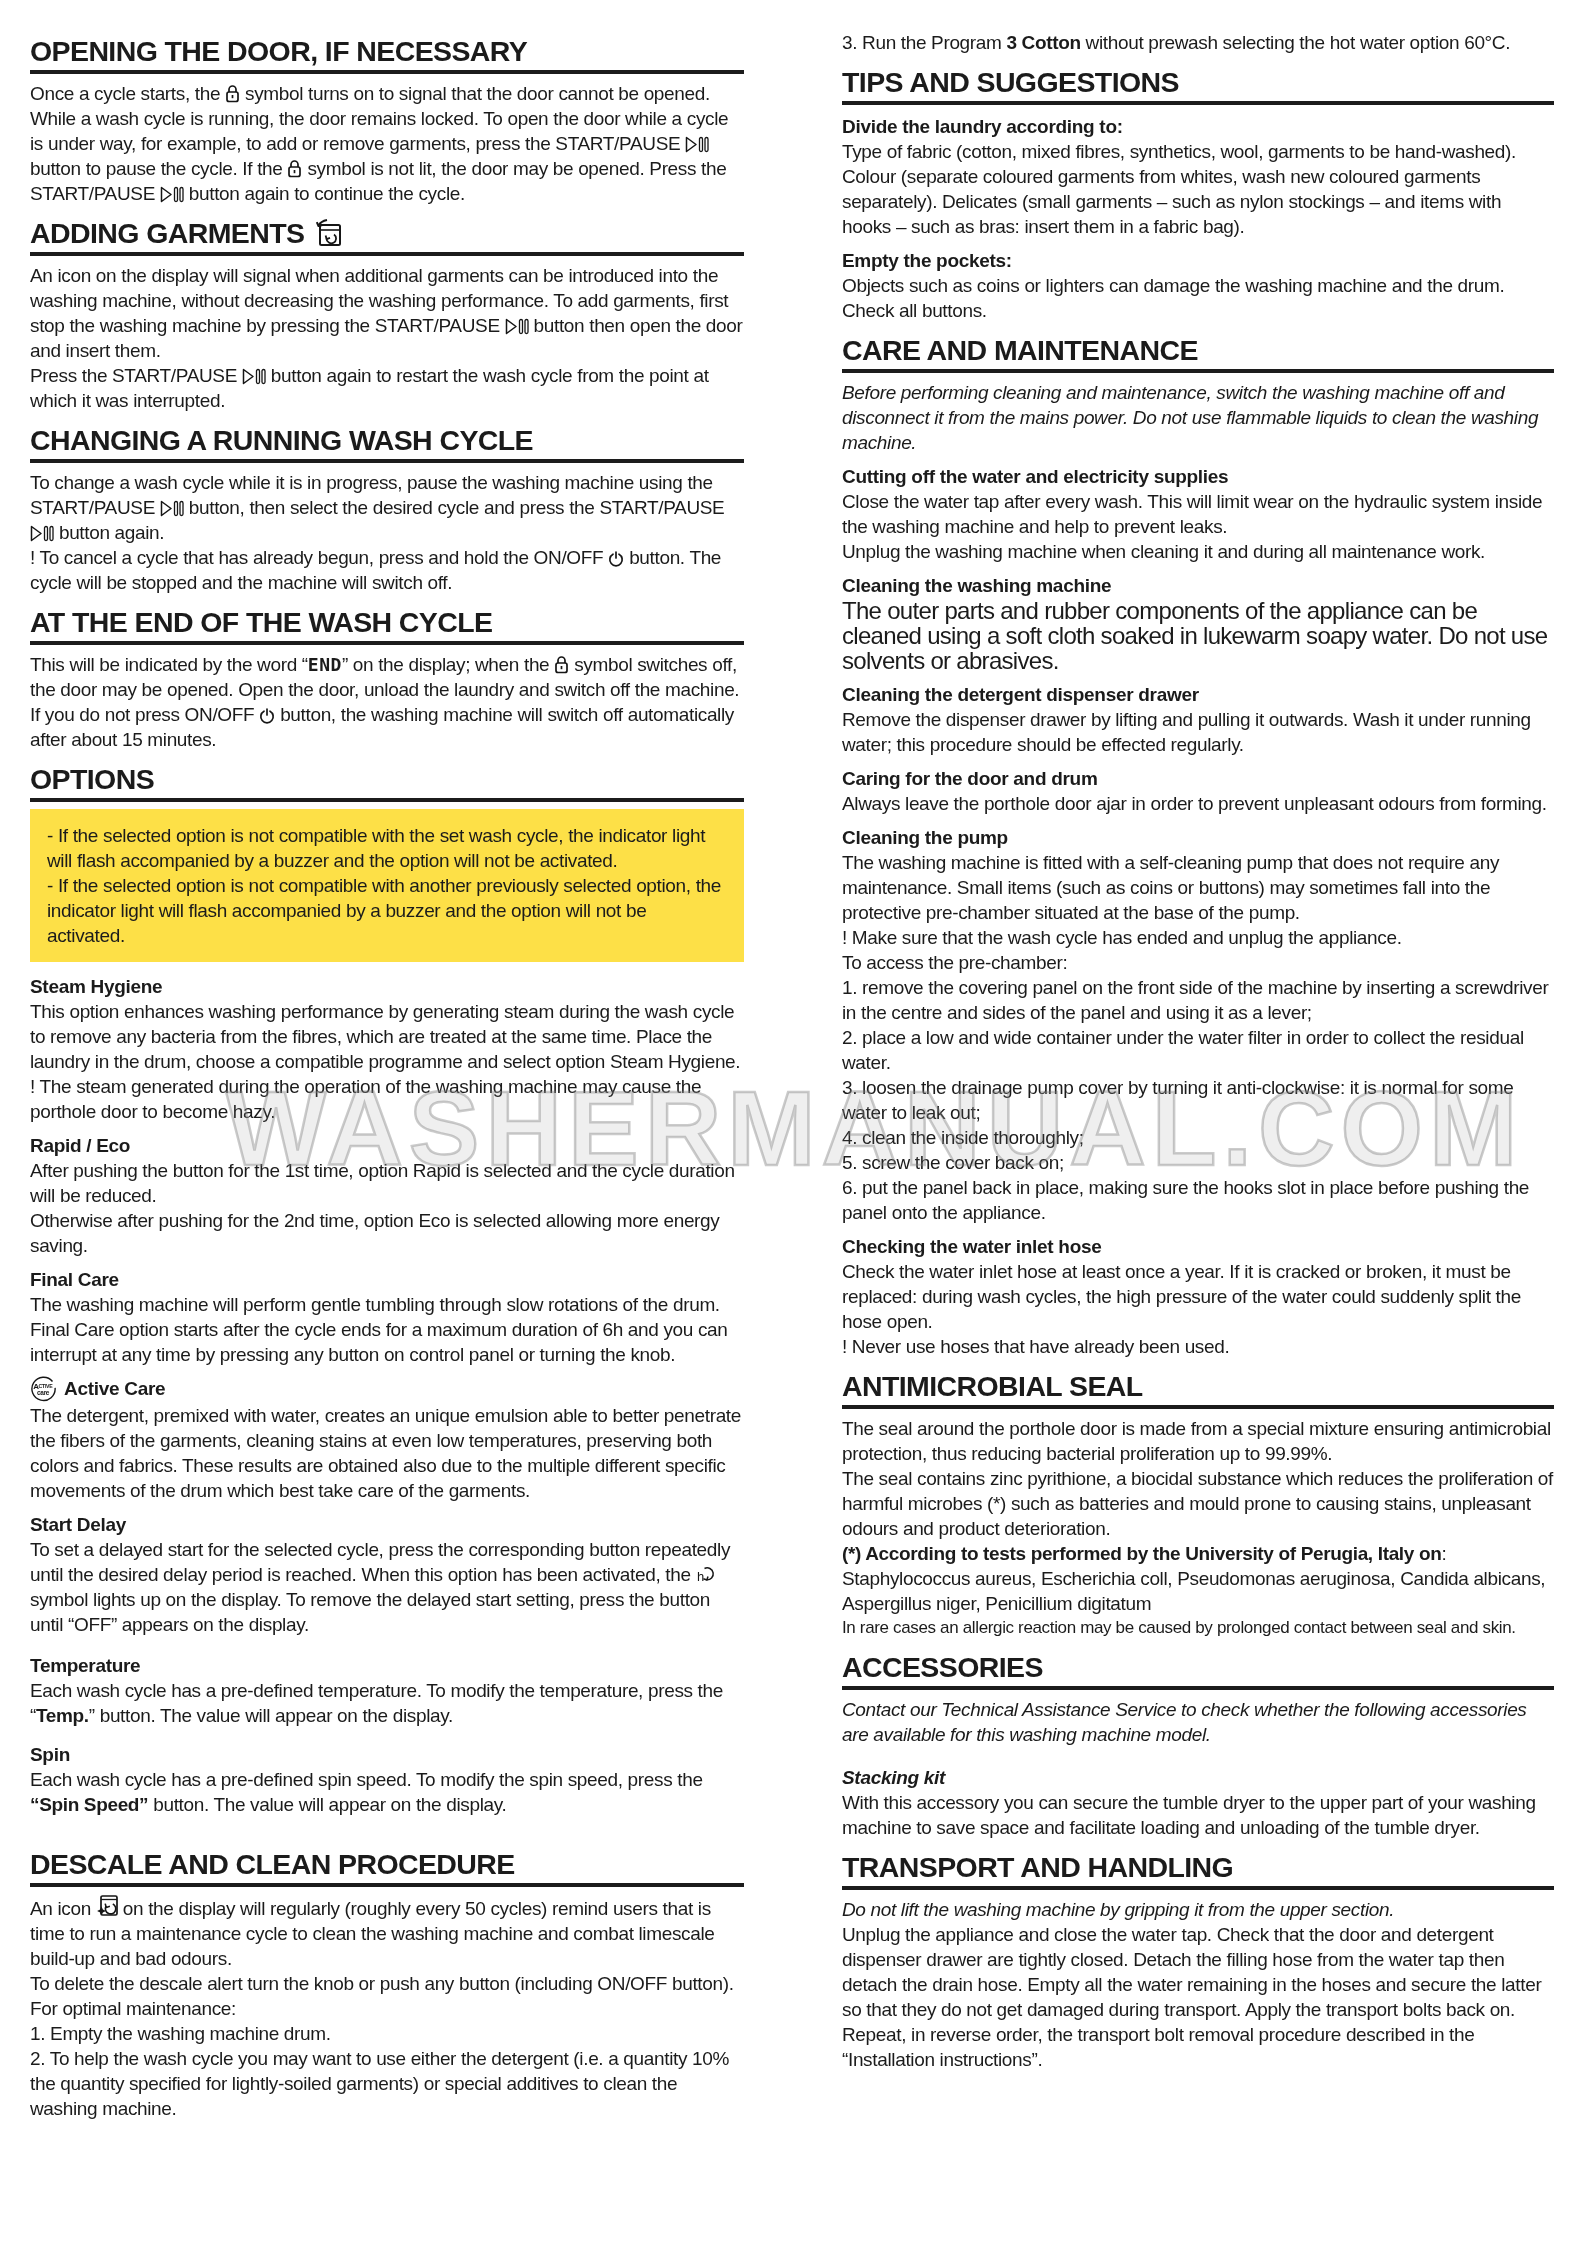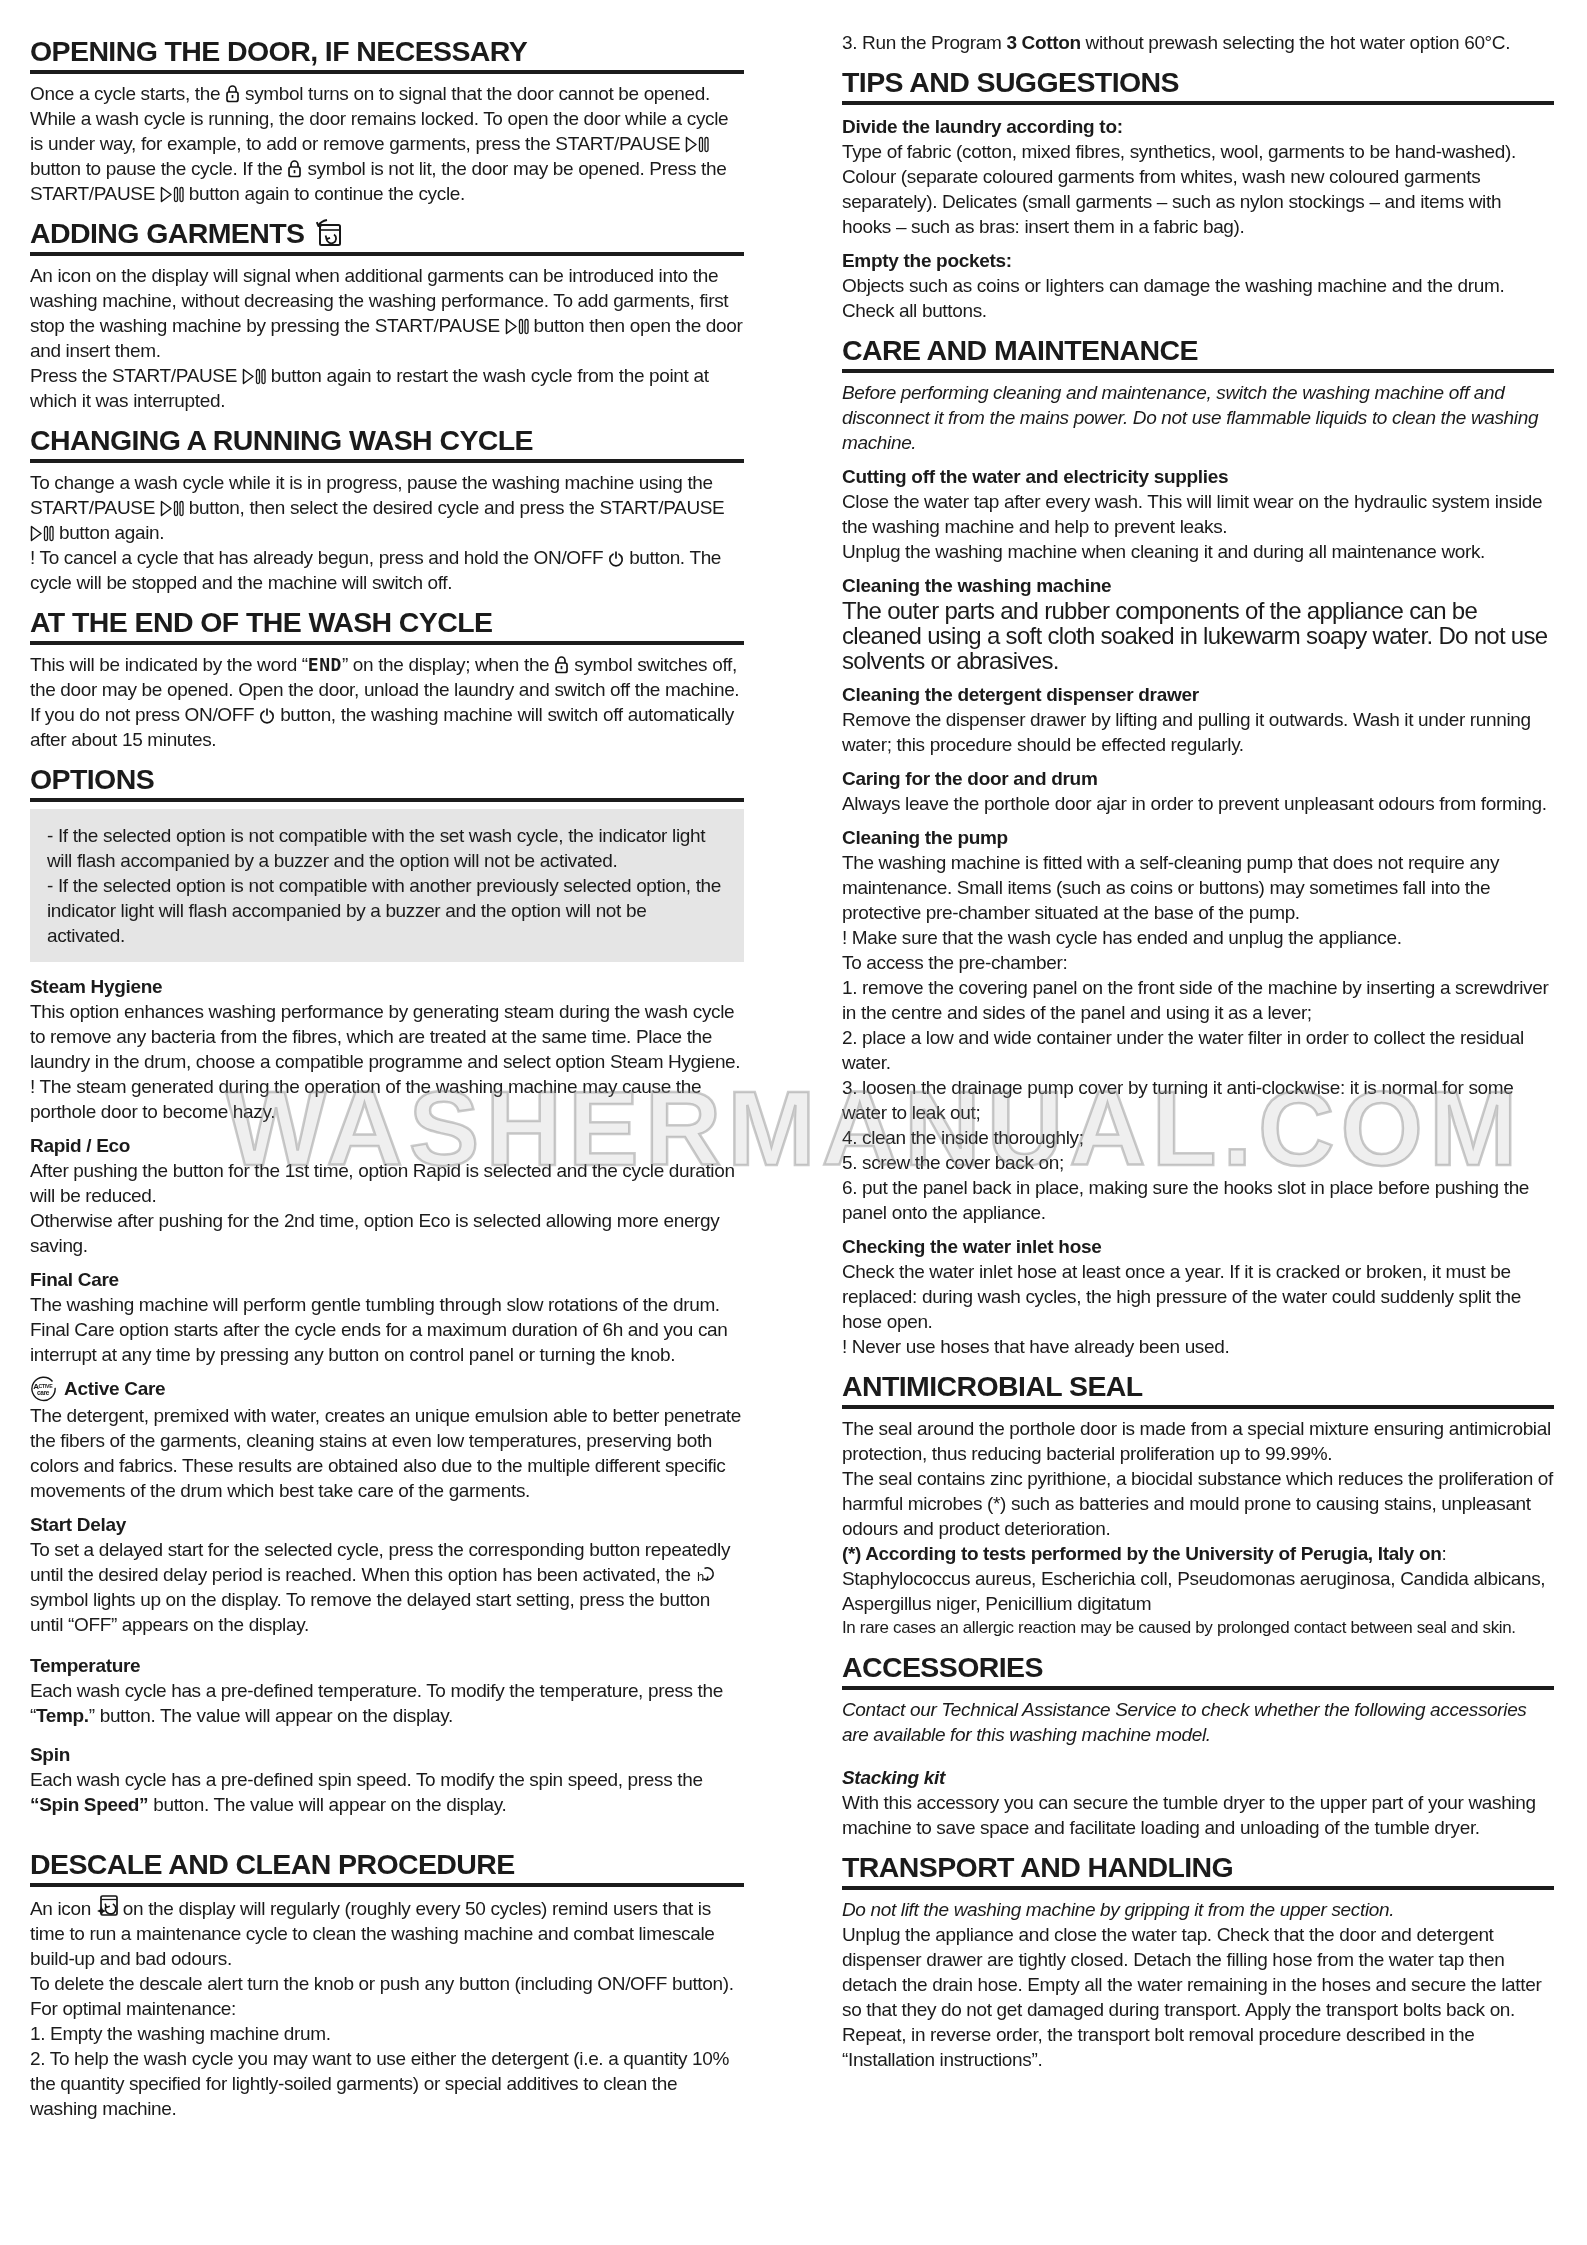--- a/index.html
+++ b/index.html
@@ -11,21 +11,21 @@
   p.body{font-size:19px;line-height:25px;letter-spacing:-0.35px;margin:0;}
   p.it{font-style:italic;}
   p.cond{font-size:24px;letter-spacing:-0.7px;}
   p.small{font-size:17px;line-height:24px;}
   .h1{font-size:28.5px;line-height:31px;font-weight:700;letter-spacing:-0.6px;
       border-bottom:4px solid #1c1c1c;padding-bottom:3px;margin:12px 0 7px 0;
       display:flex;gap:9px;}
   .sub{font-size:19px;line-height:25px;font-weight:700;letter-spacing:-0.3px;
        margin:9px 0 0 0;display:flex;align-items:flex-start;gap:7px;}
   .sub.it{font-style:italic;}
-  .graybox{background:#e5e5e5;padding:14px 17px;margin:4px 0 12px 0;}
+  .graybox{background:#fde047;padding:14px 17px;margin:4px 0 12px 0;}
   .b{font-weight:700;}
   .end-display{font-family:"DejaVu Sans Mono",monospace;font-weight:700;
                font-size:0.95em;letter-spacing:0.5px;}
   .icon{display:inline-block;vertical-align:-3px;line-height:0;}
   .h1 .icon, .sub .icon{vertical-align:middle;}
   .spacer{width:100%;}
   .watermark{position:absolute;top:1068px;left:205px;z-index:9;pointer-events:none;
              font-size:106px;font-weight:700;letter-spacing:6px;white-space:nowrap;
              color:rgba(135,135,135,0.13);
              -webkit-text-stroke:2.5px rgba(125,125,125,0.40);

